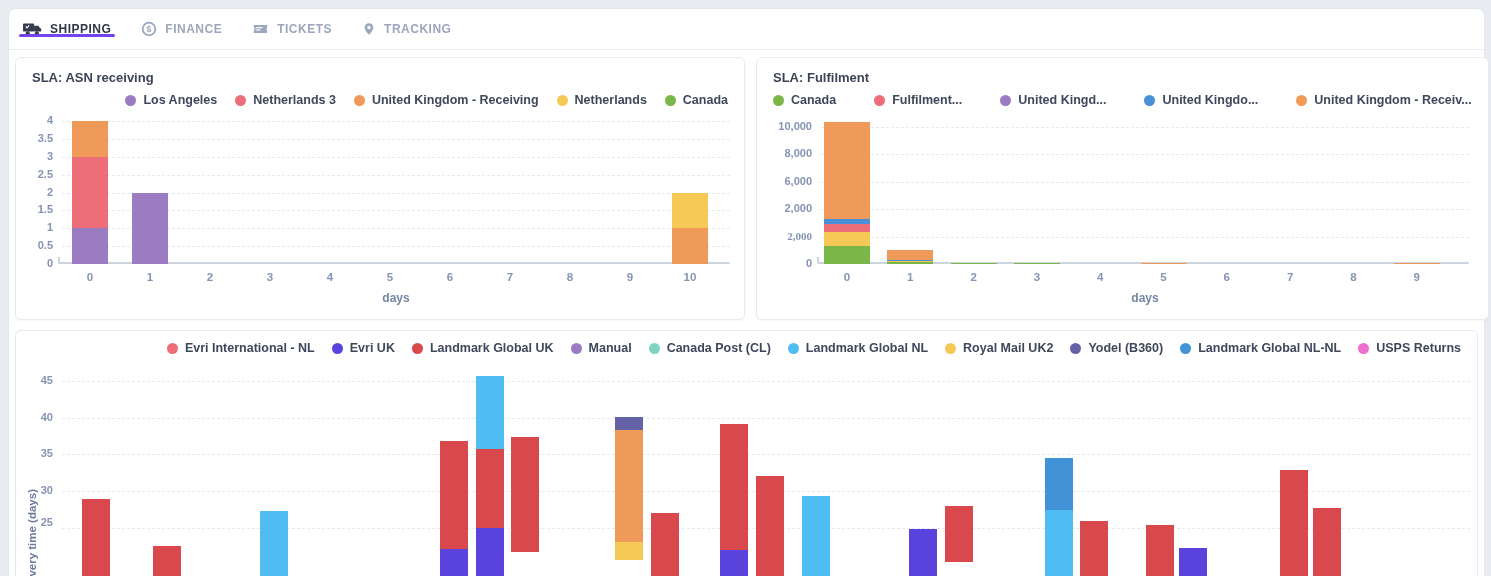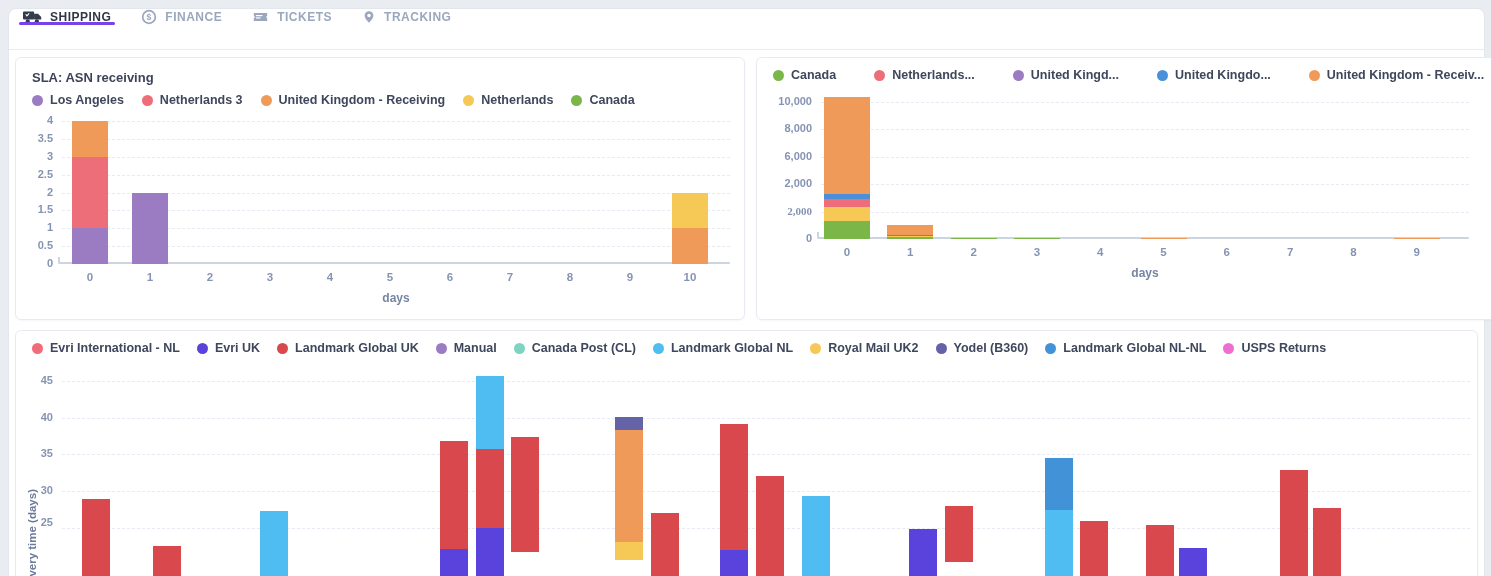--- a/index.html
+++ b/index.html
@@ -2,42 +2,42 @@
 <html><head>
 <meta charset="utf-8">
 <style>
   html,body{margin:0;padding:0;width:1491px;height:576px;overflow:hidden;
     background:#e9edf2;font-family:"Liberation Sans",sans-serif;}
   .panel{position:absolute;left:8px;top:8px;width:1475px;height:760px;background:#ffffff;
     border:1px solid #e2e7ee;border-radius:8px;}
   
   .topbar{height:40px;display:flex;justify-content:space-between;align-items:center;
     padding:0 16px 0 14px;border-bottom:1px solid #e9edf2;}
-  .tabs{display:flex;gap:30px;height:100%;align-items:flex-start;}
+  .tabs{display:flex;gap:30px;height:100%;align-items:center;}
   .tab{display:flex;align-items:center;gap:8px;position:relative;cursor:pointer;
     font-size:12px;font-weight:700;letter-spacing:.5px;color:#9aa7bd;}
   .tab.active{color:#2f3747;}
   .tab.active::after{content:'';position:absolute;left:-4px;right:-4px;bottom:0;height:3px;
     background:#7642ec;border-radius:2px;}
   .tab svg{display:block;}
   .brand-toggle{display:flex;align-items:center;gap:9px;font-size:15px;color:#3f475c;}
   .green{color:#2bcc6e;}
   .muted{color:#8d99ab;}
   .switch{width:36px;height:19px;border-radius:10px;background:#5d6b7a;position:relative;cursor:pointer;}
   .knob{position:absolute;left:2px;top:2px;width:15px;height:15px;border-radius:50%;background:#ffffff;}
   
   .content{padding:7px 6px;}
   .row1{display:flex;gap:11px;margin-bottom:10px;}
   .card{background:#fff;border:1px solid #e7ebf1;border-radius:6px;
     box-shadow:0 1px 2px rgba(40,60,90,.04);padding:10px 16px 14px 12px;position:relative;}
   .card1{width:700px;flex:none;}
   .card2{flex:1;}
   .card3{height:620px;}
   .card-title{font-size:13px;font-weight:700;color:#3d4458;margin:2px 0 8px 4px;}
-  .legend{display:flex;align-items:center;gap:18px;margin:0 0 14px 4px;flex-wrap:nowrap;}
+  .legend{display:flex;align-items:center;gap:18px;margin:0 0 14px 4px;flex-wrap:nowrap;justify-content:flex-end;}
   .legend--wide{gap:38px;}
   .legend--tight{gap:17px;}
   .legend-item{display:flex;align-items:center;gap:7px;cursor:pointer;}
   .dot{width:11px;height:11px;border-radius:50%;flex:none;}
   .legend-label{font-size:12.5px;font-weight:700;color:#3f475c;white-space:nowrap;}
   
   .plot{position:relative;}
   .gridline{position:absolute;left:0;right:0;height:0;border-top:1px dashed #e6eaf2;}
   .baseline{position:absolute;left:-4px;right:0;bottom:0;height:2px;background:#ccd4e0;border-radius:1px;}
   .baseline::before{content:'';position:absolute;left:0;top:-5px;width:1.5px;height:5px;background:#ccd4e0;}
@@ -162,28 +162,29 @@
             <div class="xtick" style="left: 368px; top: 150px;">6</div>
             <div class="xtick" style="left: 428px; top: 150px;">7</div>
             <div class="xtick" style="left: 488px; top: 150px;">8</div>
             <div class="xtick" style="left: 548px; top: 150px;">9</div>
             <div class="xtick" style="left: 608px; top: 150px;">10</div>
           </div>
         <div class="xaxis-title" style="margin-left:34px;width:668px">days</div>
       </div>
 
       <div class="card card2">
+        <div class="card-title">SLA: Fulfilment</div>
         <div class="legend legend--wide">
             <span class="legend-item">
               <span class="dot" style="background: rgb(122, 182, 72);"></span>
               <span class="legend-label">Canada</span>
             </span>
             <span class="legend-item">
               <span class="dot" style="background: rgb(237, 109, 121);"></span>
-              <span class="legend-label">Netherlands...</span>
+              <span class="legend-label">Fulfilment...</span>
             </span>
             <span class="legend-item">
               <span class="dot" style="background: rgb(155, 124, 195);"></span>
               <span class="legend-label">United Kingd...</span>
             </span>
             <span class="legend-item">
               <span class="dot" style="background: rgb(74, 144, 217);"></span>
               <span class="legend-label">United Kingdo...</span>
             </span>
             <span class="legend-item">

